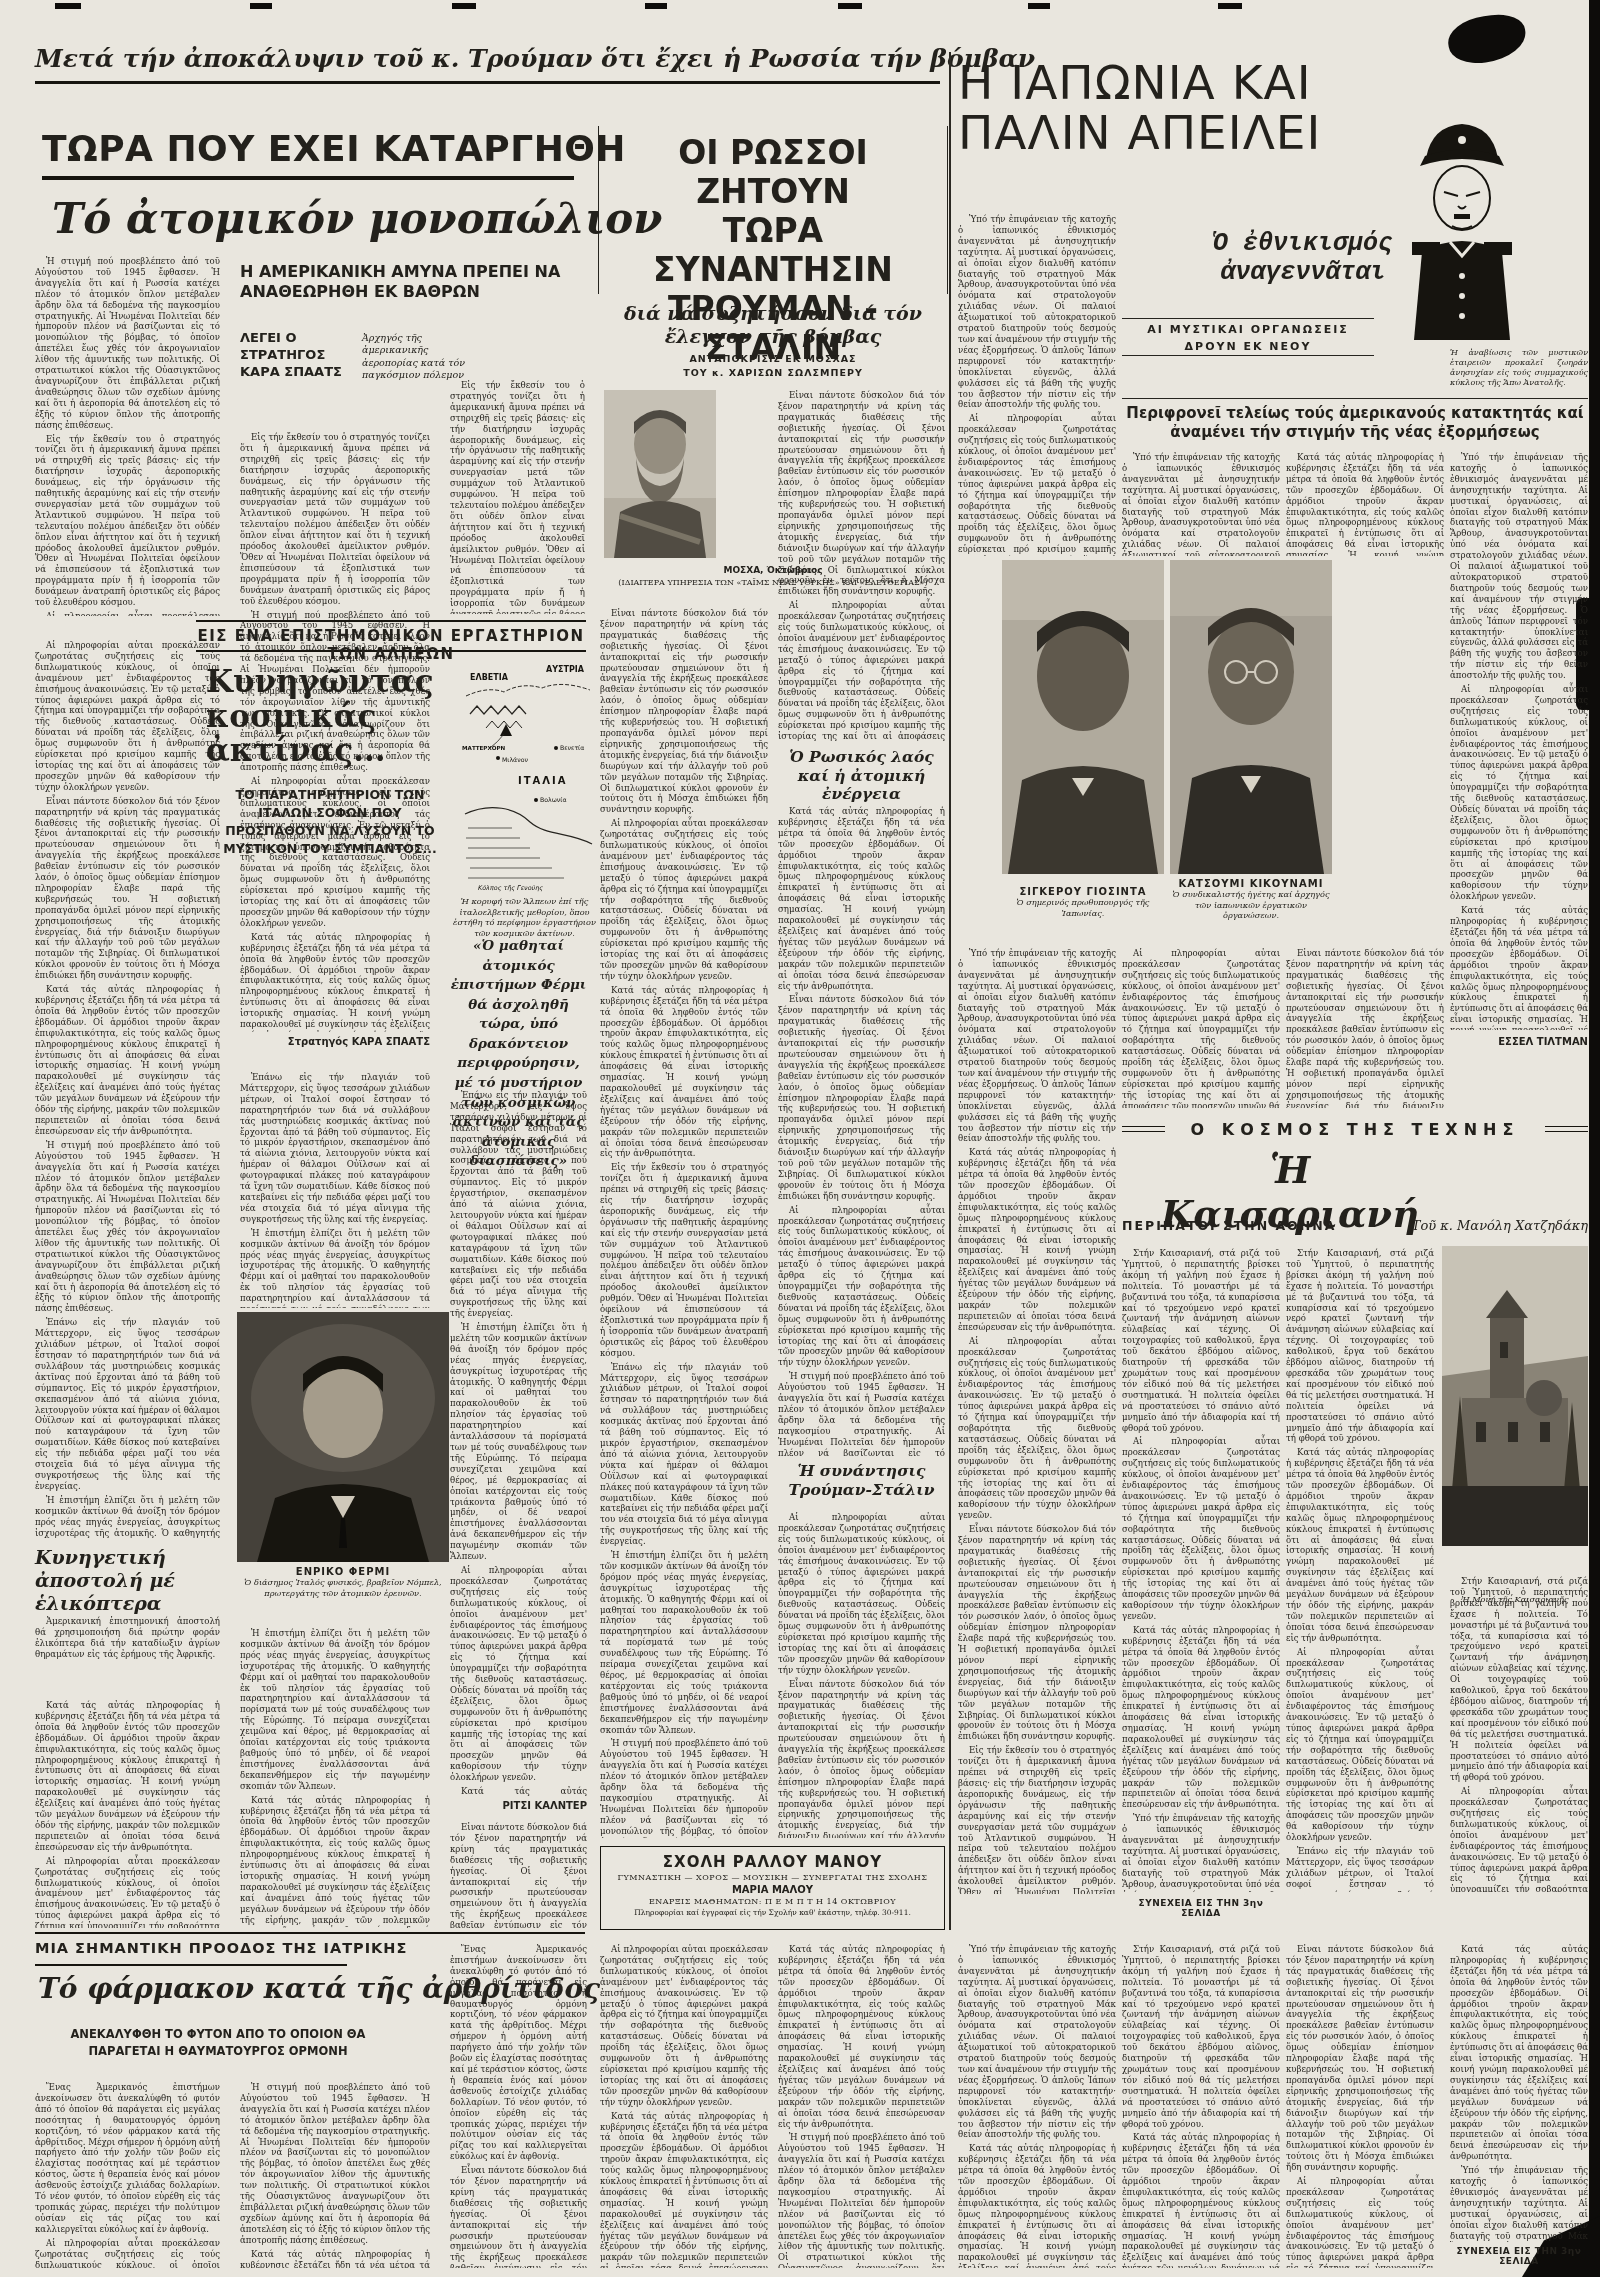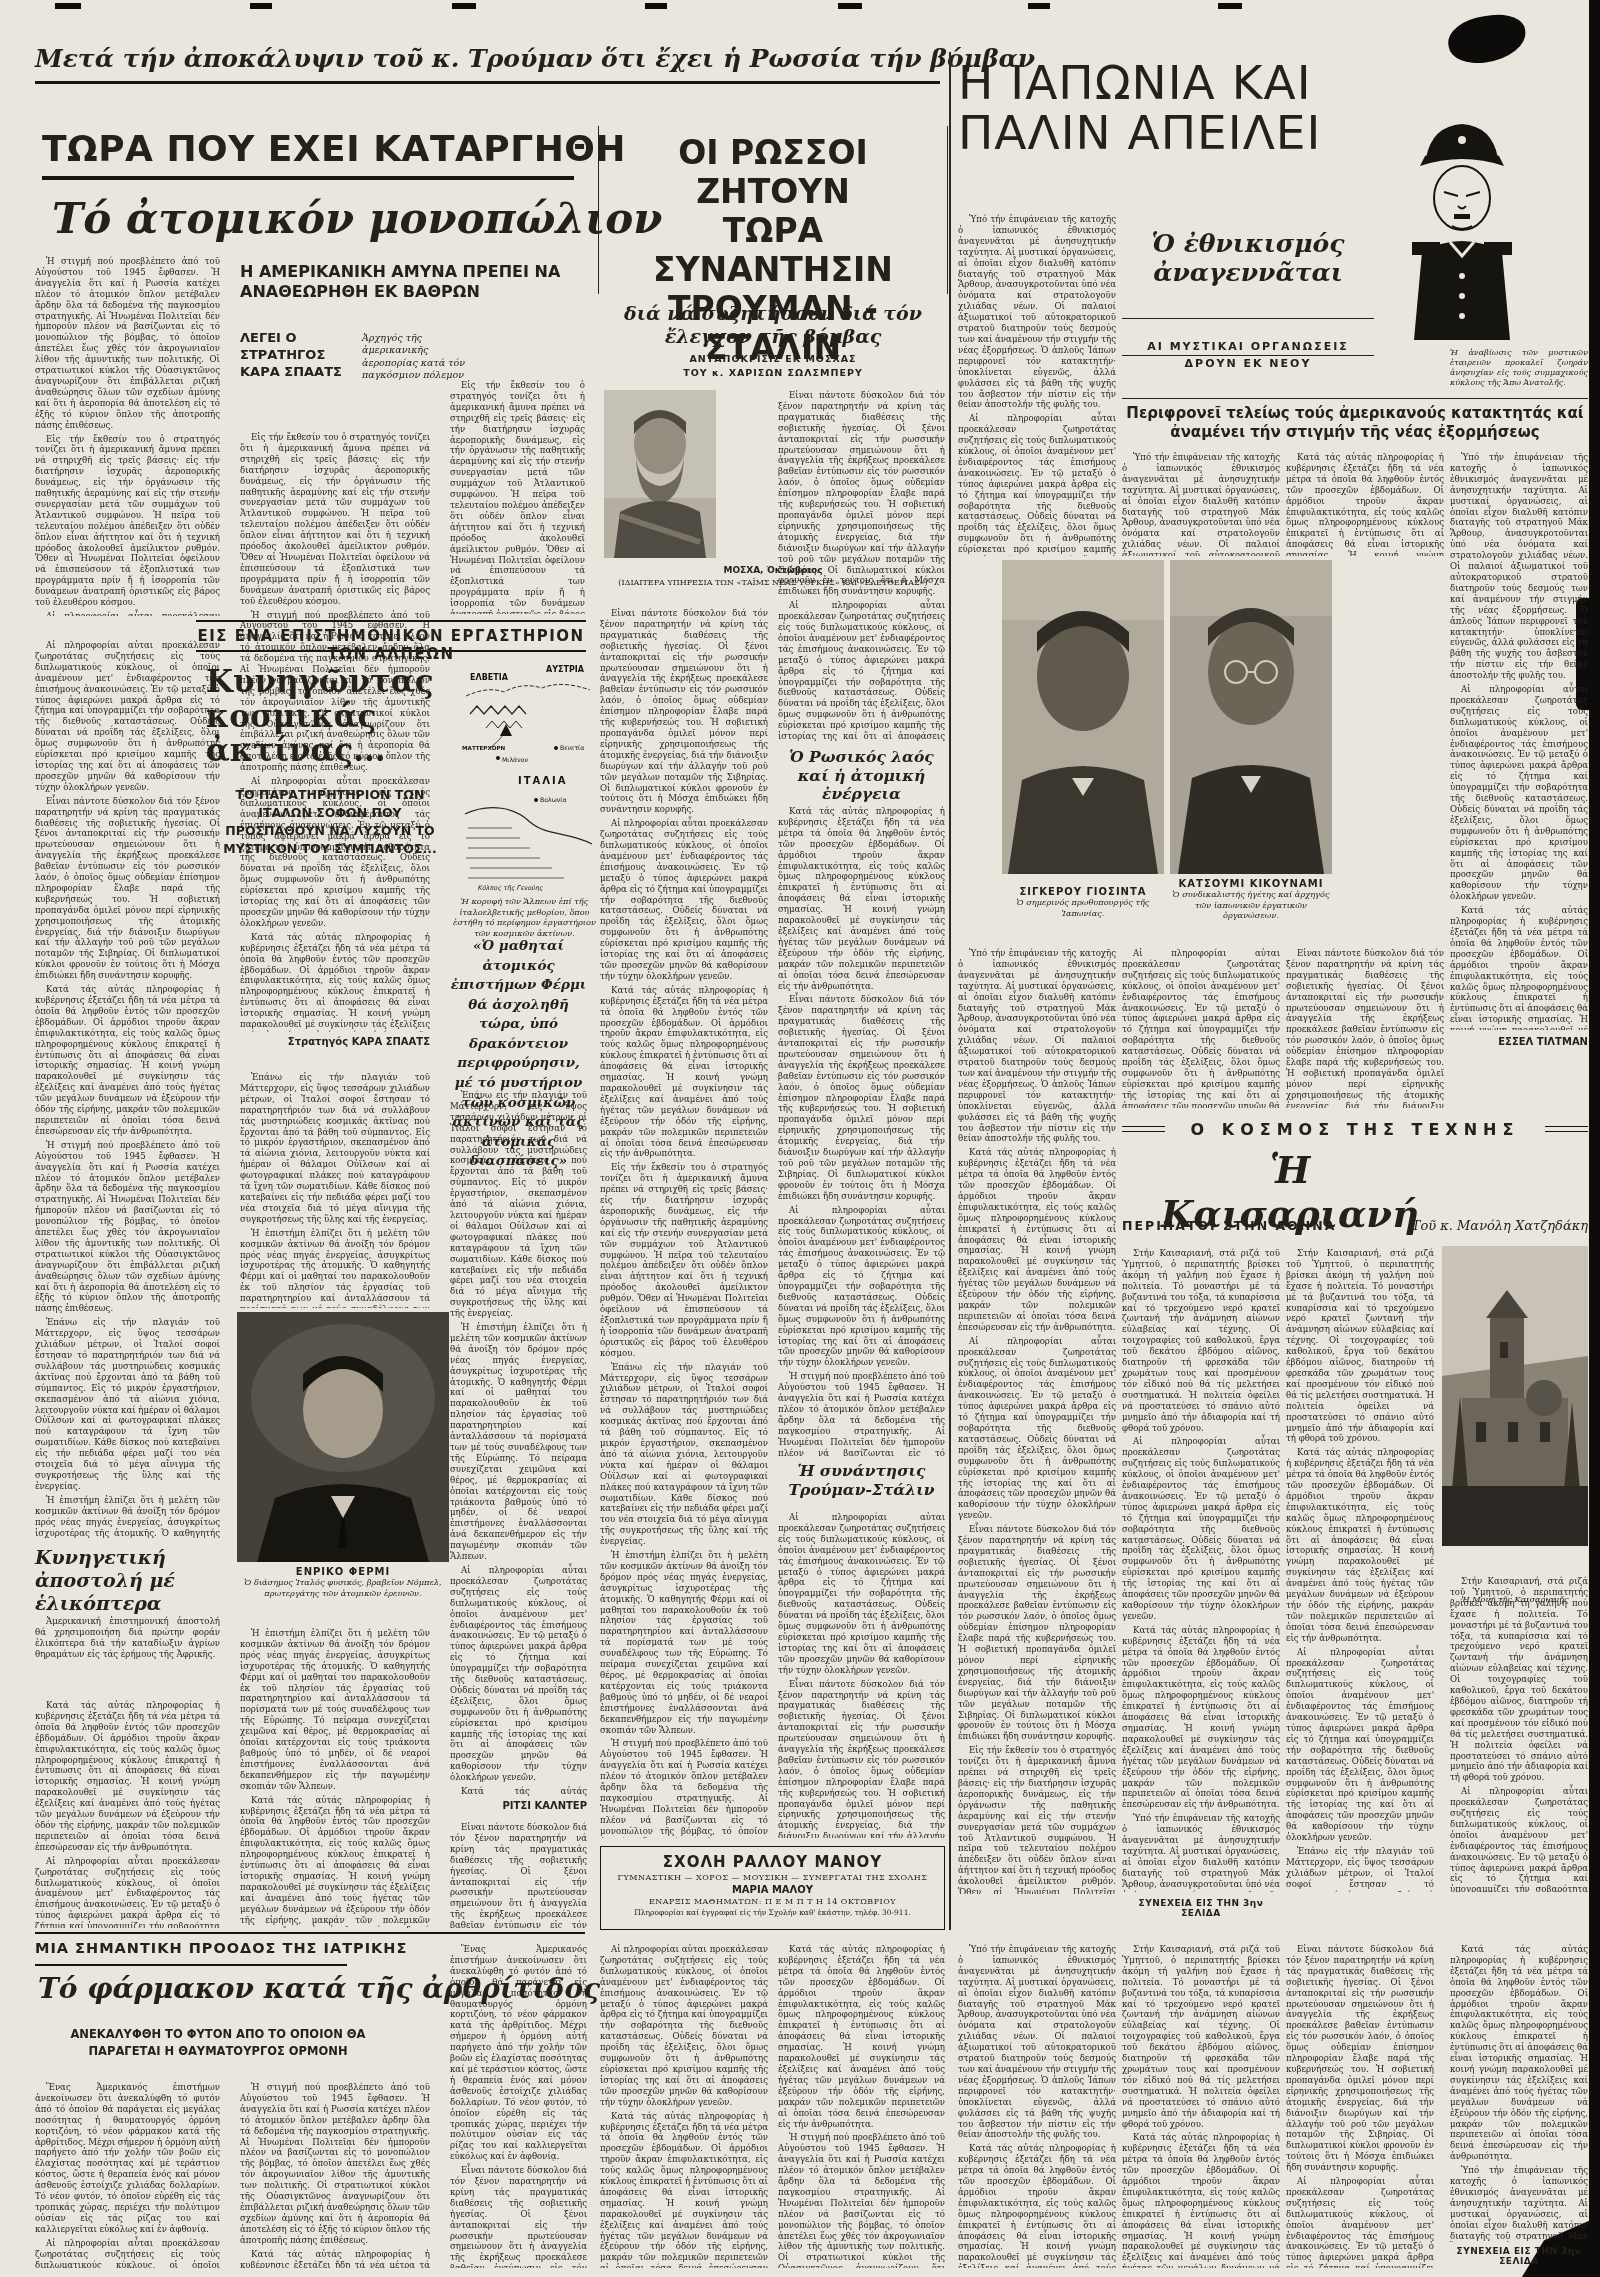--- a/index.html
+++ b/index.html
@@ -101,22 +101,22 @@
       <circle cx="70" cy="184" r="3" fill="#e9e6de" stroke="none"></circle>
       <circle cx="70" cy="204" r="3" fill="#e9e6de" stroke="none"></circle>
     </g>
   </svg>
 
   <div class="abs col" style="left:958px;top:214px;width:158px;height:342px;">
       <p>Ὑπό τήν ἐπιφάνειαν τῆς κατοχῆς ὁ ἰαπωνικός ἐθνικισμός ἀναγεννᾶται μέ ἀνησυχητικήν ταχύτητα. Αἱ μυστικαί ὀργανώσεις, αἱ ὁποῖαι εἶχον διαλυθῆ κατόπιν διαταγῆς τοῦ στρατηγοῦ Μάκ Ἄρθουρ, ἀνασυγκροτοῦνται ὑπό νέα ὀνόματα καί στρατολογοῦν χιλιάδας νέων. Οἱ παλαιοί ἀξιωματικοί τοῦ αὐτοκρατορικοῦ στρατοῦ διατηροῦν τούς δεσμούς των καί ἀναμένουν τήν στιγμήν τῆς νέας ἐξορμήσεως. Ὁ ἁπλοῦς Ἰάπων περιφρονεῖ τόν κατακτητήν· ὑποκλίνεται εὐγενῶς, ἀλλά φυλάσσει εἰς τά βάθη τῆς ψυχῆς του ἄσβεστον τήν πίστιν εἰς τήν θείαν ἀποστολήν τῆς φυλῆς του.</p>
       <p>Αἱ πληροφορίαι αὗται προεκάλεσαν ζωηροτάτας συζητήσεις εἰς τούς διπλωματικούς κύκλους, οἱ ὁποῖοι ἀναμένουν μετ' ἐνδιαφέροντος τάς ἐπισήμους ἀνακοινώσεις. Ἐν τῷ μεταξύ ὁ τύπος ἀφιερώνει μακρά ἄρθρα εἰς τό ζήτημα καί ὑπογραμμίζει τήν σοβαρότητα τῆς διεθνοῦς καταστάσεως. Οὐδείς δύναται νά προΐδη τάς ἐξελίξεις, ὅλοι ὅμως συμφωνοῦν ὅτι ἡ ἀνθρωπότης εὑρίσκεται πρό κρισίμου καμπῆς τῆς ἱστορίας της καί ὅτι αἱ ἀποφάσεις τῶν προσεχῶν μηνῶν θά καθορίσουν τήν τύχην ὁλοκλήρων γενεῶν.</p>
     </div>
 
-  <div class="abs side-head" style="left:1122px;top:230px;width:252px;height:78px;">Ὁ ἐθνικισμός ἀναγεννᾶται</div>
-  <div class="abs side-sub" style="left:1122px;top:318px;width:252px;height:38px;border-top:1px solid #26241f;border-bottom:1px solid #26241f;padding-top:20px;">ΑΙ ΜΥΣΤΙΚΑΙ ΟΡΓΑΝΩΣΕΙΣ ΔΡΟΥΝ ΕΚ ΝΕΟΥ</div>
+  <div class="abs side-head" style="left:1177px;top:230px;width:252px;height:78px;font-family:Liberation Mono, monospace;">Ὁ ἐθνικισμός ἀναγεννᾶται</div>
+  <div class="abs side-sub" style="left:1122px;top:318px;width:252px;height:38px;border-top:1px solid #26241f;border-bottom:1px solid #26241f;padding-top:3px;">ΑΙ ΜΥΣΤΙΚΑΙ ΟΡΓΑΝΩΣΕΙΣ ΔΡΟΥΝ ΕΚ ΝΕΟΥ</div>
   <div class="abs col small-italic" style="left:1450px;top:348px;width:138px;height:46px;font-size:8px;">Ἡ ἀναβίωσις τῶν μυστικῶν ἑταιρειῶν προκαλεῖ ζωηράν ἀνησυχίαν εἰς τούς συμμαχικούς κύκλους τῆς Ἄπω Ἀνατολῆς.</div>
 
   <div class="abs deck" style="left:1122px;top:398px;width:466px;height:46px;font-size:15px;text-align:center;border-top:1px solid #26241f;padding-top:5px;">Περιφρονεῖ τελείως τούς ἀμερικανούς κατακτητάς καί ἀναμένει τήν στιγμήν τῆς νέας ἐξορμήσεως</div>
 
   <div class="abs col" style="left:1122px;top:452px;width:158px;height:104px;">
       <p>Ὑπό τήν ἐπιφάνειαν τῆς κατοχῆς ὁ ἰαπωνικός ἐθνικισμός ἀναγεννᾶται μέ ἀνησυχητικήν ταχύτητα. Αἱ μυστικαί ὀργανώσεις, αἱ ὁποῖαι εἶχον διαλυθῆ κατόπιν διαταγῆς τοῦ στρατηγοῦ Μάκ Ἄρθουρ, ἀνασυγκροτοῦνται ὑπό νέα ὀνόματα καί στρατολογοῦν χιλιάδας νέων. Οἱ παλαιοί ἀξιωματικοί τοῦ αὐτοκρατορικοῦ στρατοῦ διατηροῦν τούς δεσμούς των καί ἀναμένουν τήν στιγμήν τῆς νέας ἐξορμήσεως. Ὁ ἁπλοῦς Ἰάπων περιφρονεῖ τόν κατακτητήν· ὑποκλίνεται εὐγενῶς, ἀλλά φυλάσσει εἰς τά βάθη τῆς ψυχῆς του ἄσβεστον τήν πίστιν εἰς τήν θείαν ἀποστολήν τῆς φυλῆς του.</p>
     </div>
   <div class="abs col" style="left:1286px;top:452px;width:158px;height:104px;">
       <p>Κατά τάς αὐτάς πληροφορίας ἡ κυβέρνησις ἐξετάζει ἤδη τά νέα μέτρα τά ὁποῖα θά ληφθοῦν ἐντός τῶν προσεχῶν ἑβδομάδων. Οἱ ἁρμόδιοι τηροῦν ἄκραν ἐπιφυλακτικότητα, εἰς τούς καλῶς ὅμως πληροφορημένους κύκλους ἐπικρατεῖ ἡ ἐντύπωσις ὅτι αἱ ἀποφάσεις θά εἶναι ἱστορικῆς σημασίας. Ἡ κοινή γνώμη παρακολουθεῖ μέ συγκίνησιν τάς ἐξελίξεις καί ἀναμένει ἀπό τούς ἡγέτας τῶν μεγάλων δυνάμεων νά ἐξεύρουν τήν ὁδόν τῆς εἰρήνης, μακράν τῶν πολεμικῶν περιπετειῶν αἱ ὁποῖαι τόσα δεινά ἐπεσώρευσαν εἰς τήν ἀνθρωπότητα.</p>
     </div>

